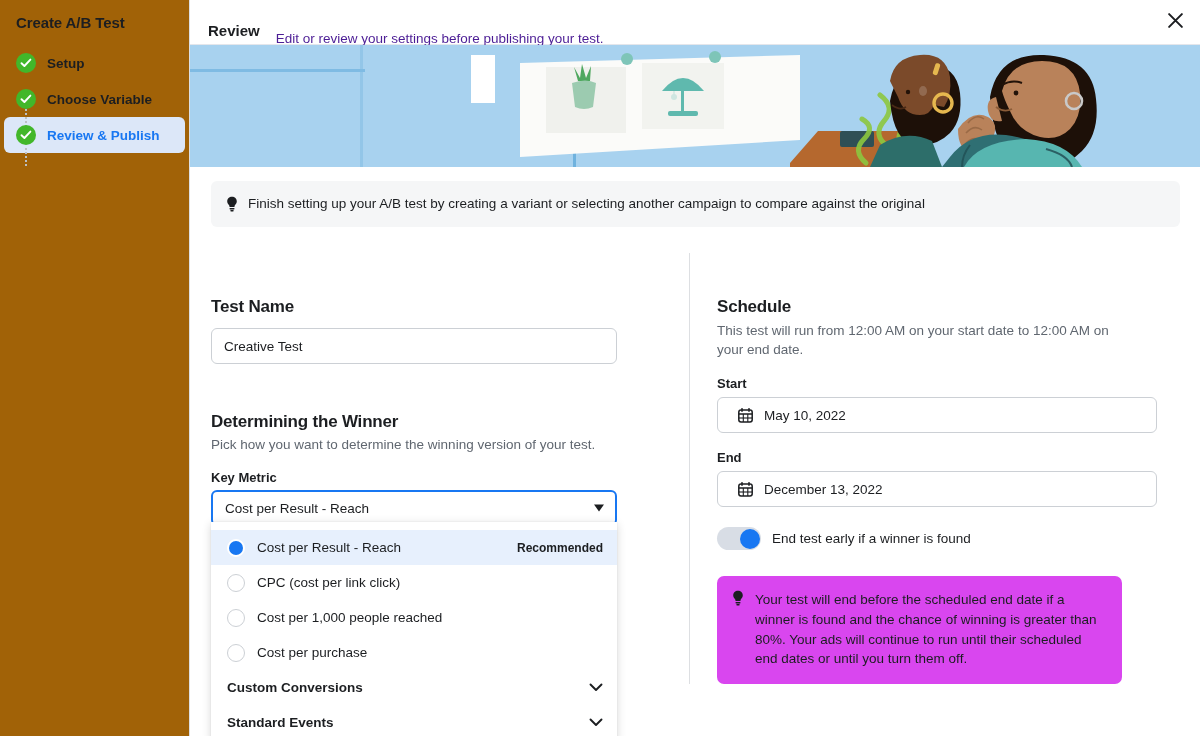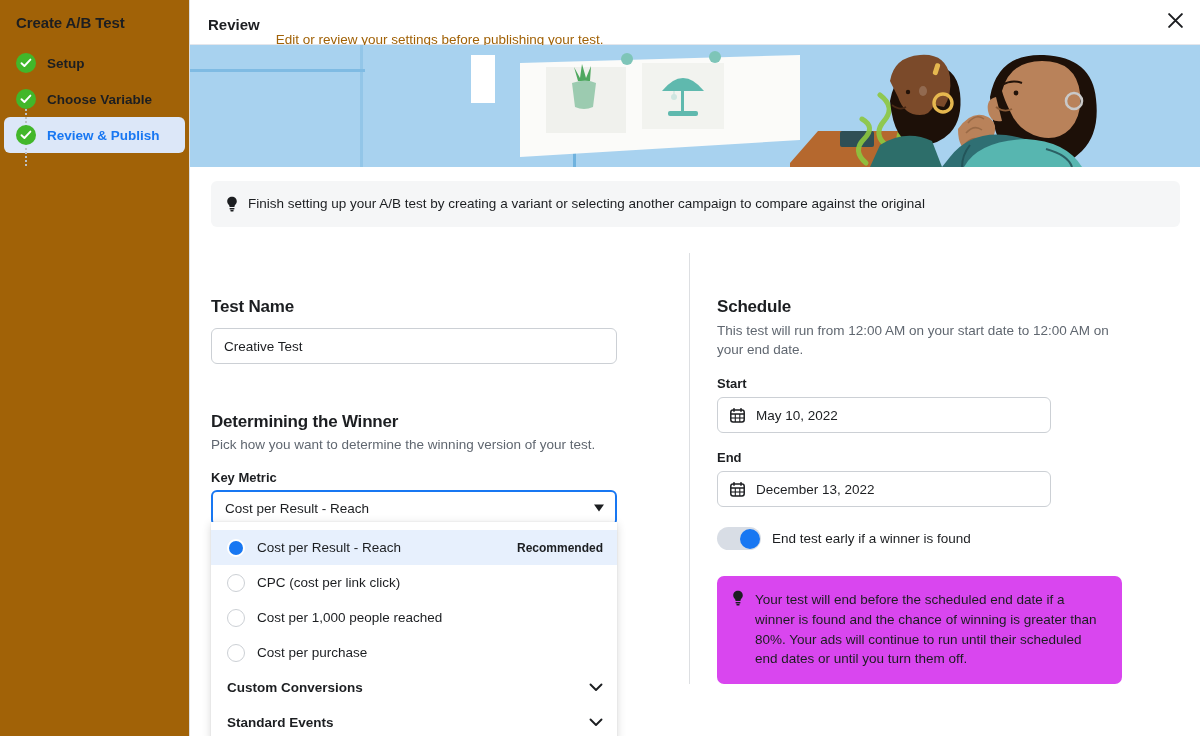--- a/index.html
+++ b/index.html
@@ -43,26 +43,26 @@
     position: absolute; left: 25px; width: 2px;
     border-left: 2px dotted #bcc0c4; z-index: 1;
   }
   .dotline.d1 { top: 64px; height: 18px; }
   .dotline.d2 { top: 103px; height: 18px; }
 
   
   .main { flex: 1; height: 736px; position: relative; background: #fff; overflow: hidden; }
 
   .topbar {
-    height: 45px; display: flex; align-items: flex-start;
+    height: 45px; display: flex; align-items: center;
     padding: 16px 16px 0 18px; border-bottom: 1px solid #e4e6eb;
     background: #fff; position: relative;
   }
   .topbar-title { font-size: 15px; font-weight: bold; color: #1c1e21; }
-  .topbar-sub { font-size: 13.5px; color: #a16207; margin-left: 16px; margin-top: 16px; }
+  .topbar-sub { font-size: 13.5px; color: #4c1d95; margin-left: 16px; margin-top: 16px; }
   .close-btn {
     position: absolute; right: 10px; top: 50%; transform: translateY(-50%);
     width: 30px; height: 30px; display: flex; align-items: center;
     justify-content: center; cursor: pointer; background: none; border: none;
   }
   .close-btn svg { width: 17px; height: 17px; }
 
   
   .hero { height: 122px; width: 100%; position: relative; overflow: hidden; background: #a8d2ef; }
   .hero svg { display: block; width: 100%; height: 100%; }
@@ -140,23 +140,23 @@
     padding: 0 14px 0 16px; cursor: pointer; justify-content: space-between;
   }
   .dd-group-label { font-size: 13.5px; font-weight: bold; color: #1c1e21; }
   .chev { width: 14px; height: 9px; }
   .chev svg { display: block; width: 14px; height: 9px; }
 
   
   .sched-desc { font-size: 13.5px; color: #606770; line-height: 1.42; margin-top: 4px; width: 400px; }
   .rlabel { font-size: 13px; font-weight: bold; color: #1c1e21; margin-top: 17px; margin-bottom: 6px; }
   .datefield {
-    height: 36px; width: 334px; border: 1px solid #ccd0d5;
+    height: 36px; width: 440px; border: 1px solid #ccd0d5;
     border-radius: 6px; background: #fff; display: flex;
-    align-items: center; gap: 11px; padding: 0 12px;
+    align-items: center; gap: 11px; padding: 0 20px;
     font-size: 13.5px; color: #1c1e21; cursor: pointer;
   }
   .cal { width: 15px; height: 15px; flex: 0 0 15px; }
   .cal svg { display: block; width: 15px; height: 15px; }
 
   .toggle-row { display: flex; align-items: center; gap: 11px; margin-top: 20px; }
   .toggle {
     width: 44px; height: 23px; border-radius: 12px;
     background: #d8dde5; position: relative; cursor: pointer; flex: 0 0 44px;
   }

